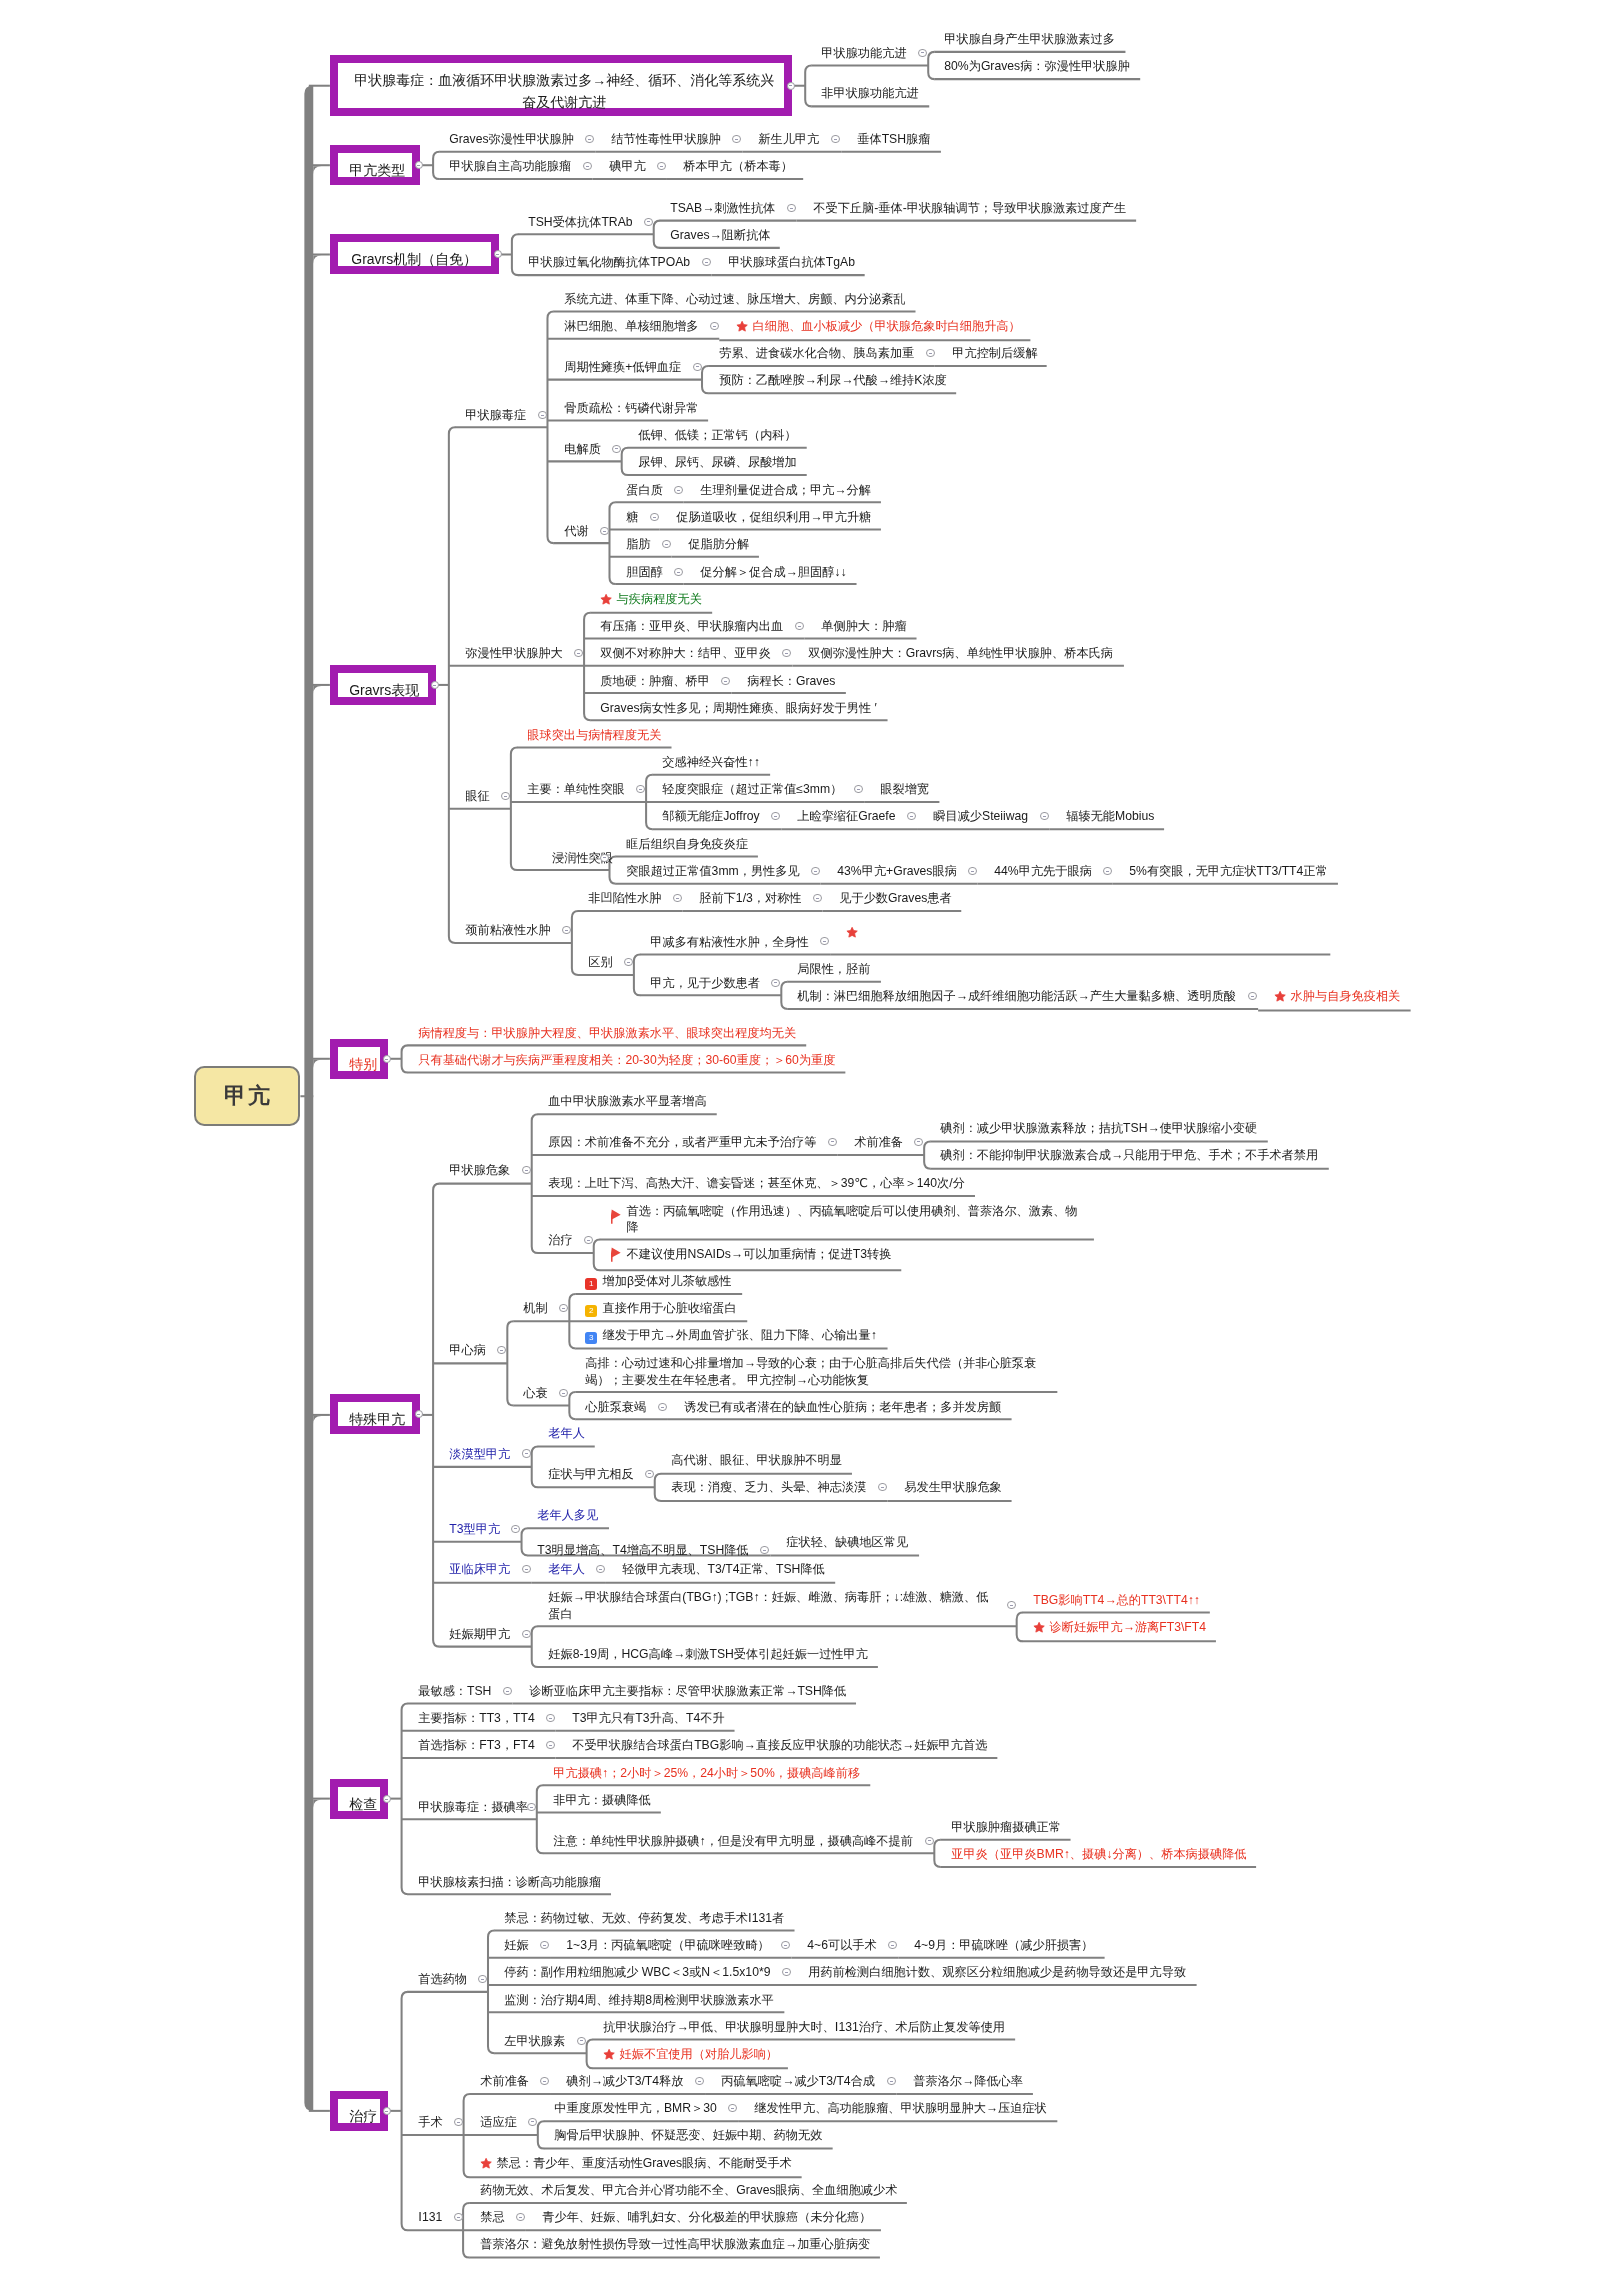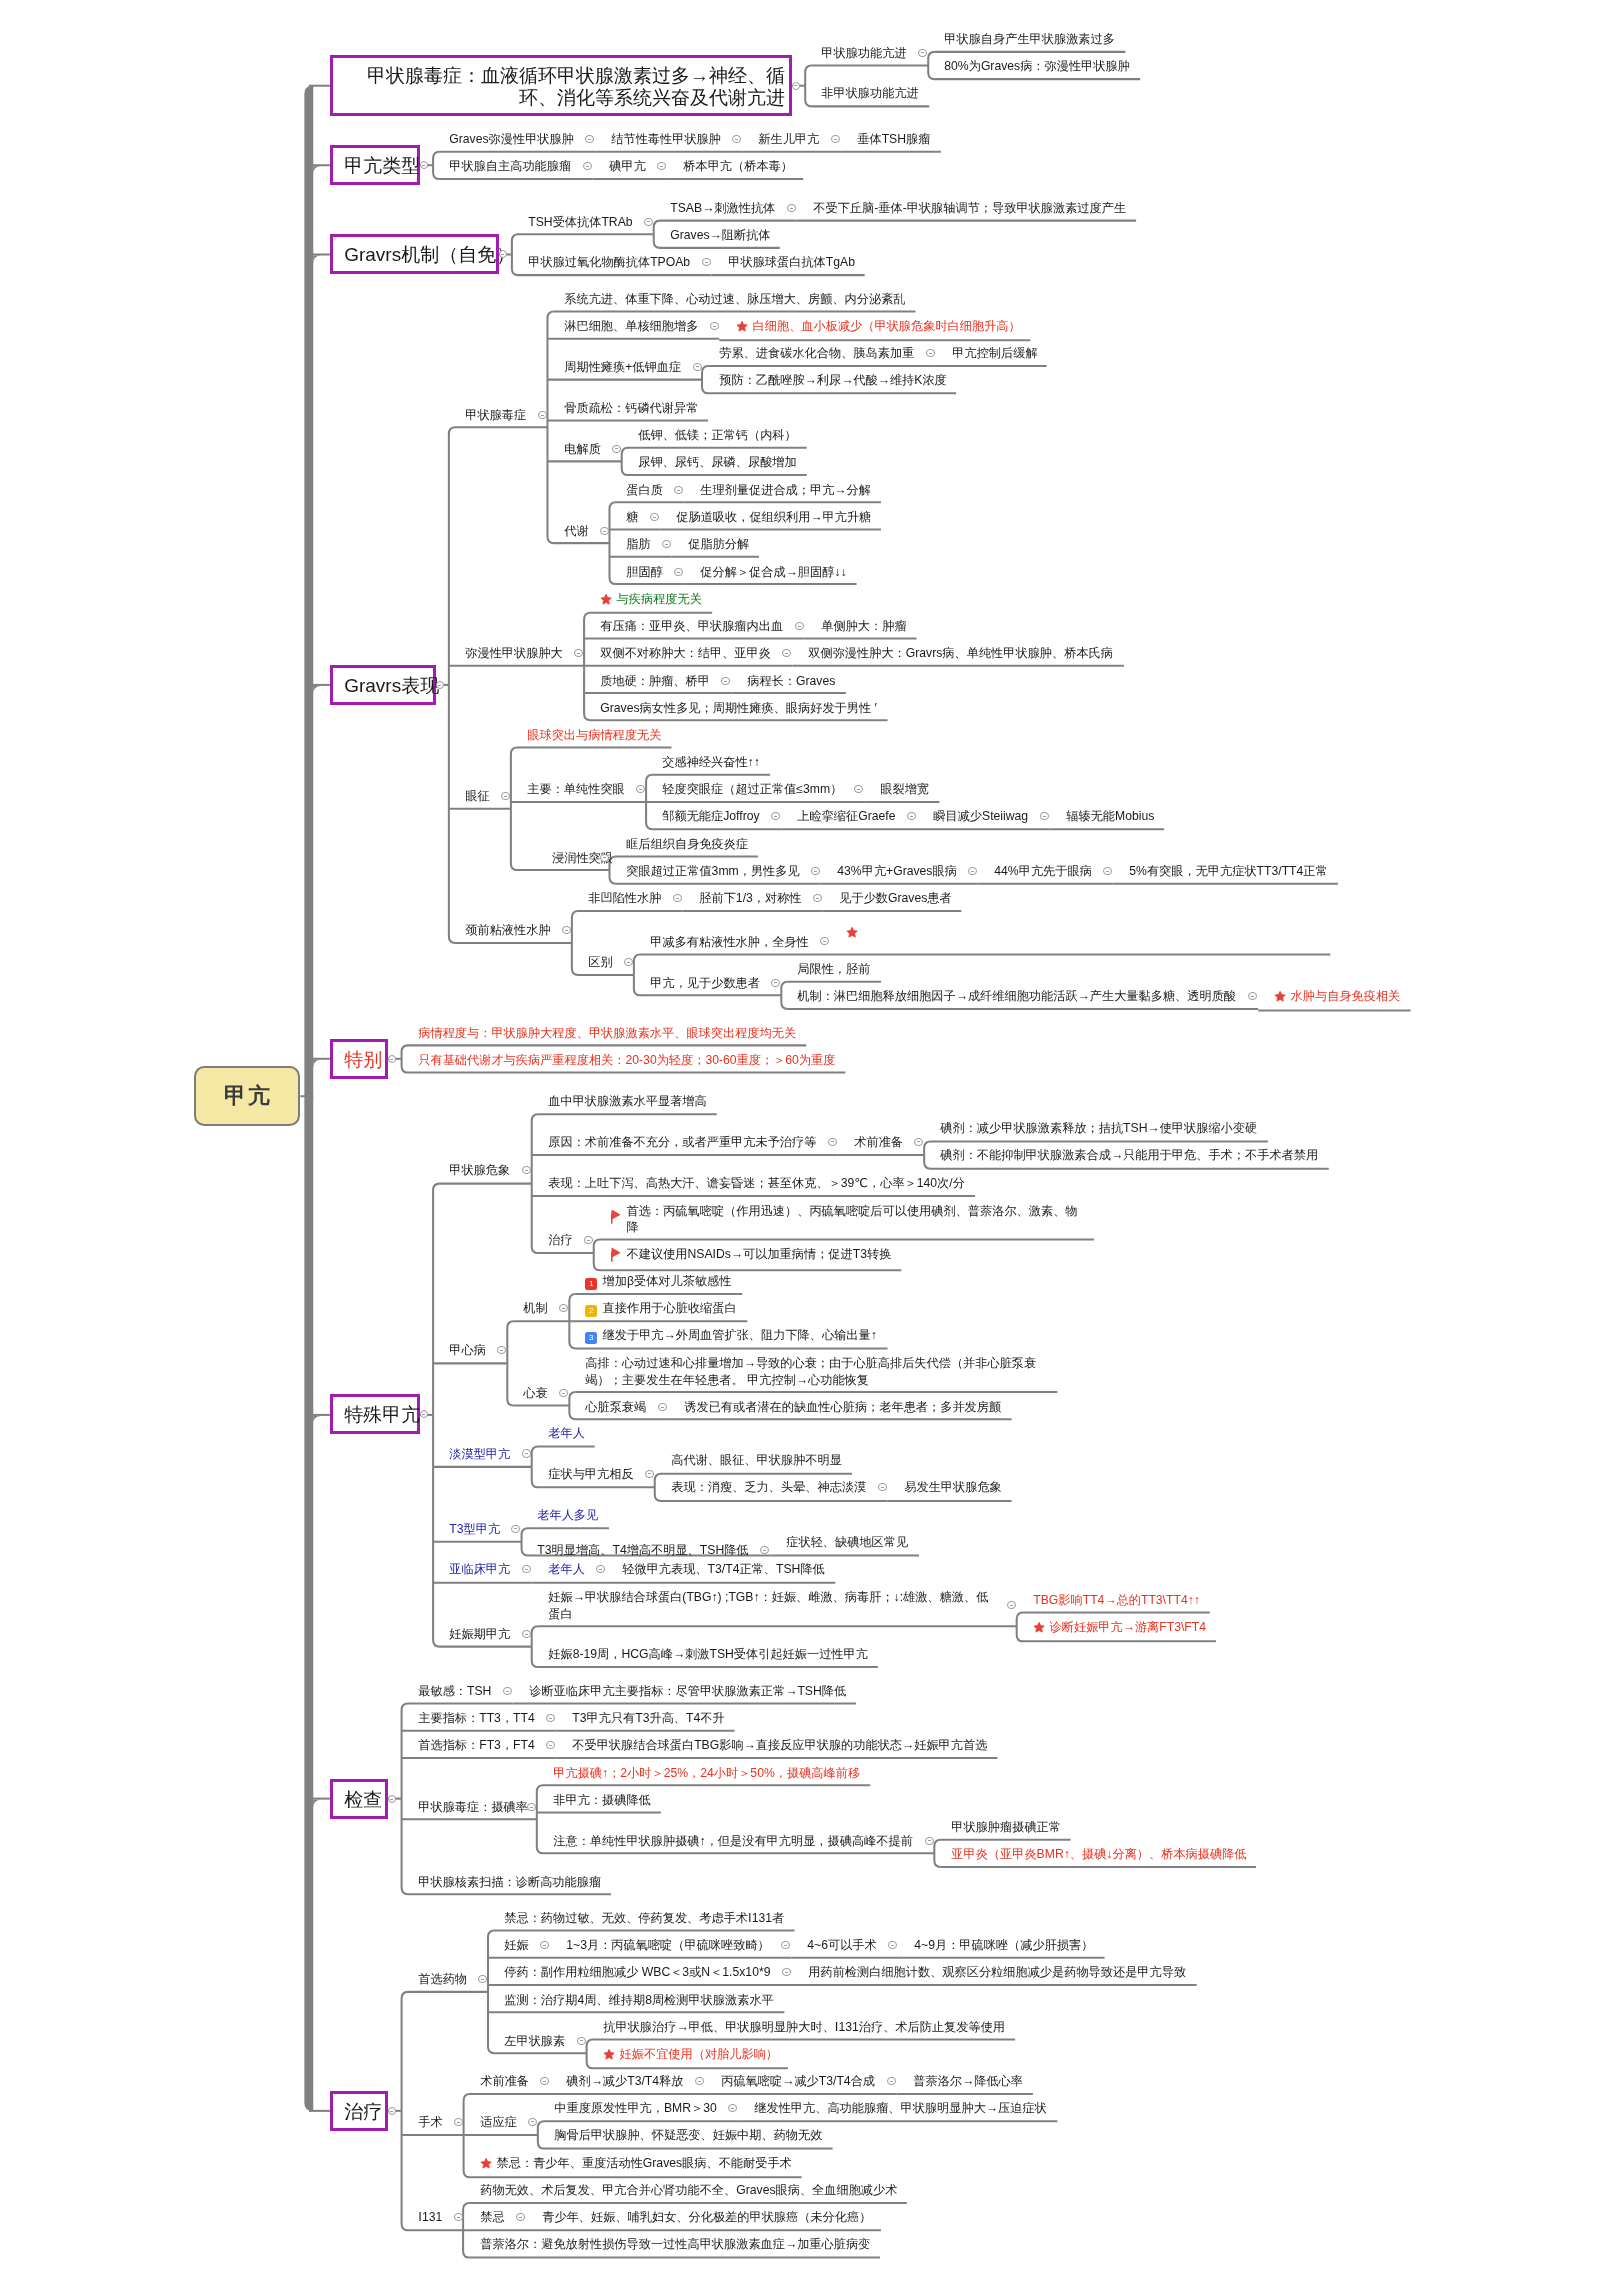--- a/index.html
+++ b/index.html
@@ -43,25 +43,25 @@
   .boxnode > .lbl .circ{right:-10.7px;}
   .lbl .circ::before{
     content:"";position:absolute;left:1.3px;right:1.3px;top:50%;height:1px;
     margin-top:-0.5px;background:#9a9ab0;
   }
   .starsvg{display:inline-block;vertical-align:-1.5px;margin-right:4.1px;}
 
   
   .boxnode > .lbl.wrap{padding-left:10.7px;padding-right:4.1px;}
   .boxnode > .lbl{
-    border:3px solid #a21caf;
-    font-size:19px;line-height:21.4px;
+    border:8px solid #a21caf;
+    font-size:14px;line-height:21.4px;
     padding:7.1px 11.7px 7.1px 11.2px;
     background:#fff;
-    text-align:right;
+    text-align:center;
   }
 
   
   #root{
     position:absolute;
     left:194px; top:1066px; width:106px; height:60px;
     background:#f5e7a4;
     border:2px solid #7c7c78;
     border-radius:10.2px;
     font-size:22px;font-weight:bold;color:#3a3a3a;

